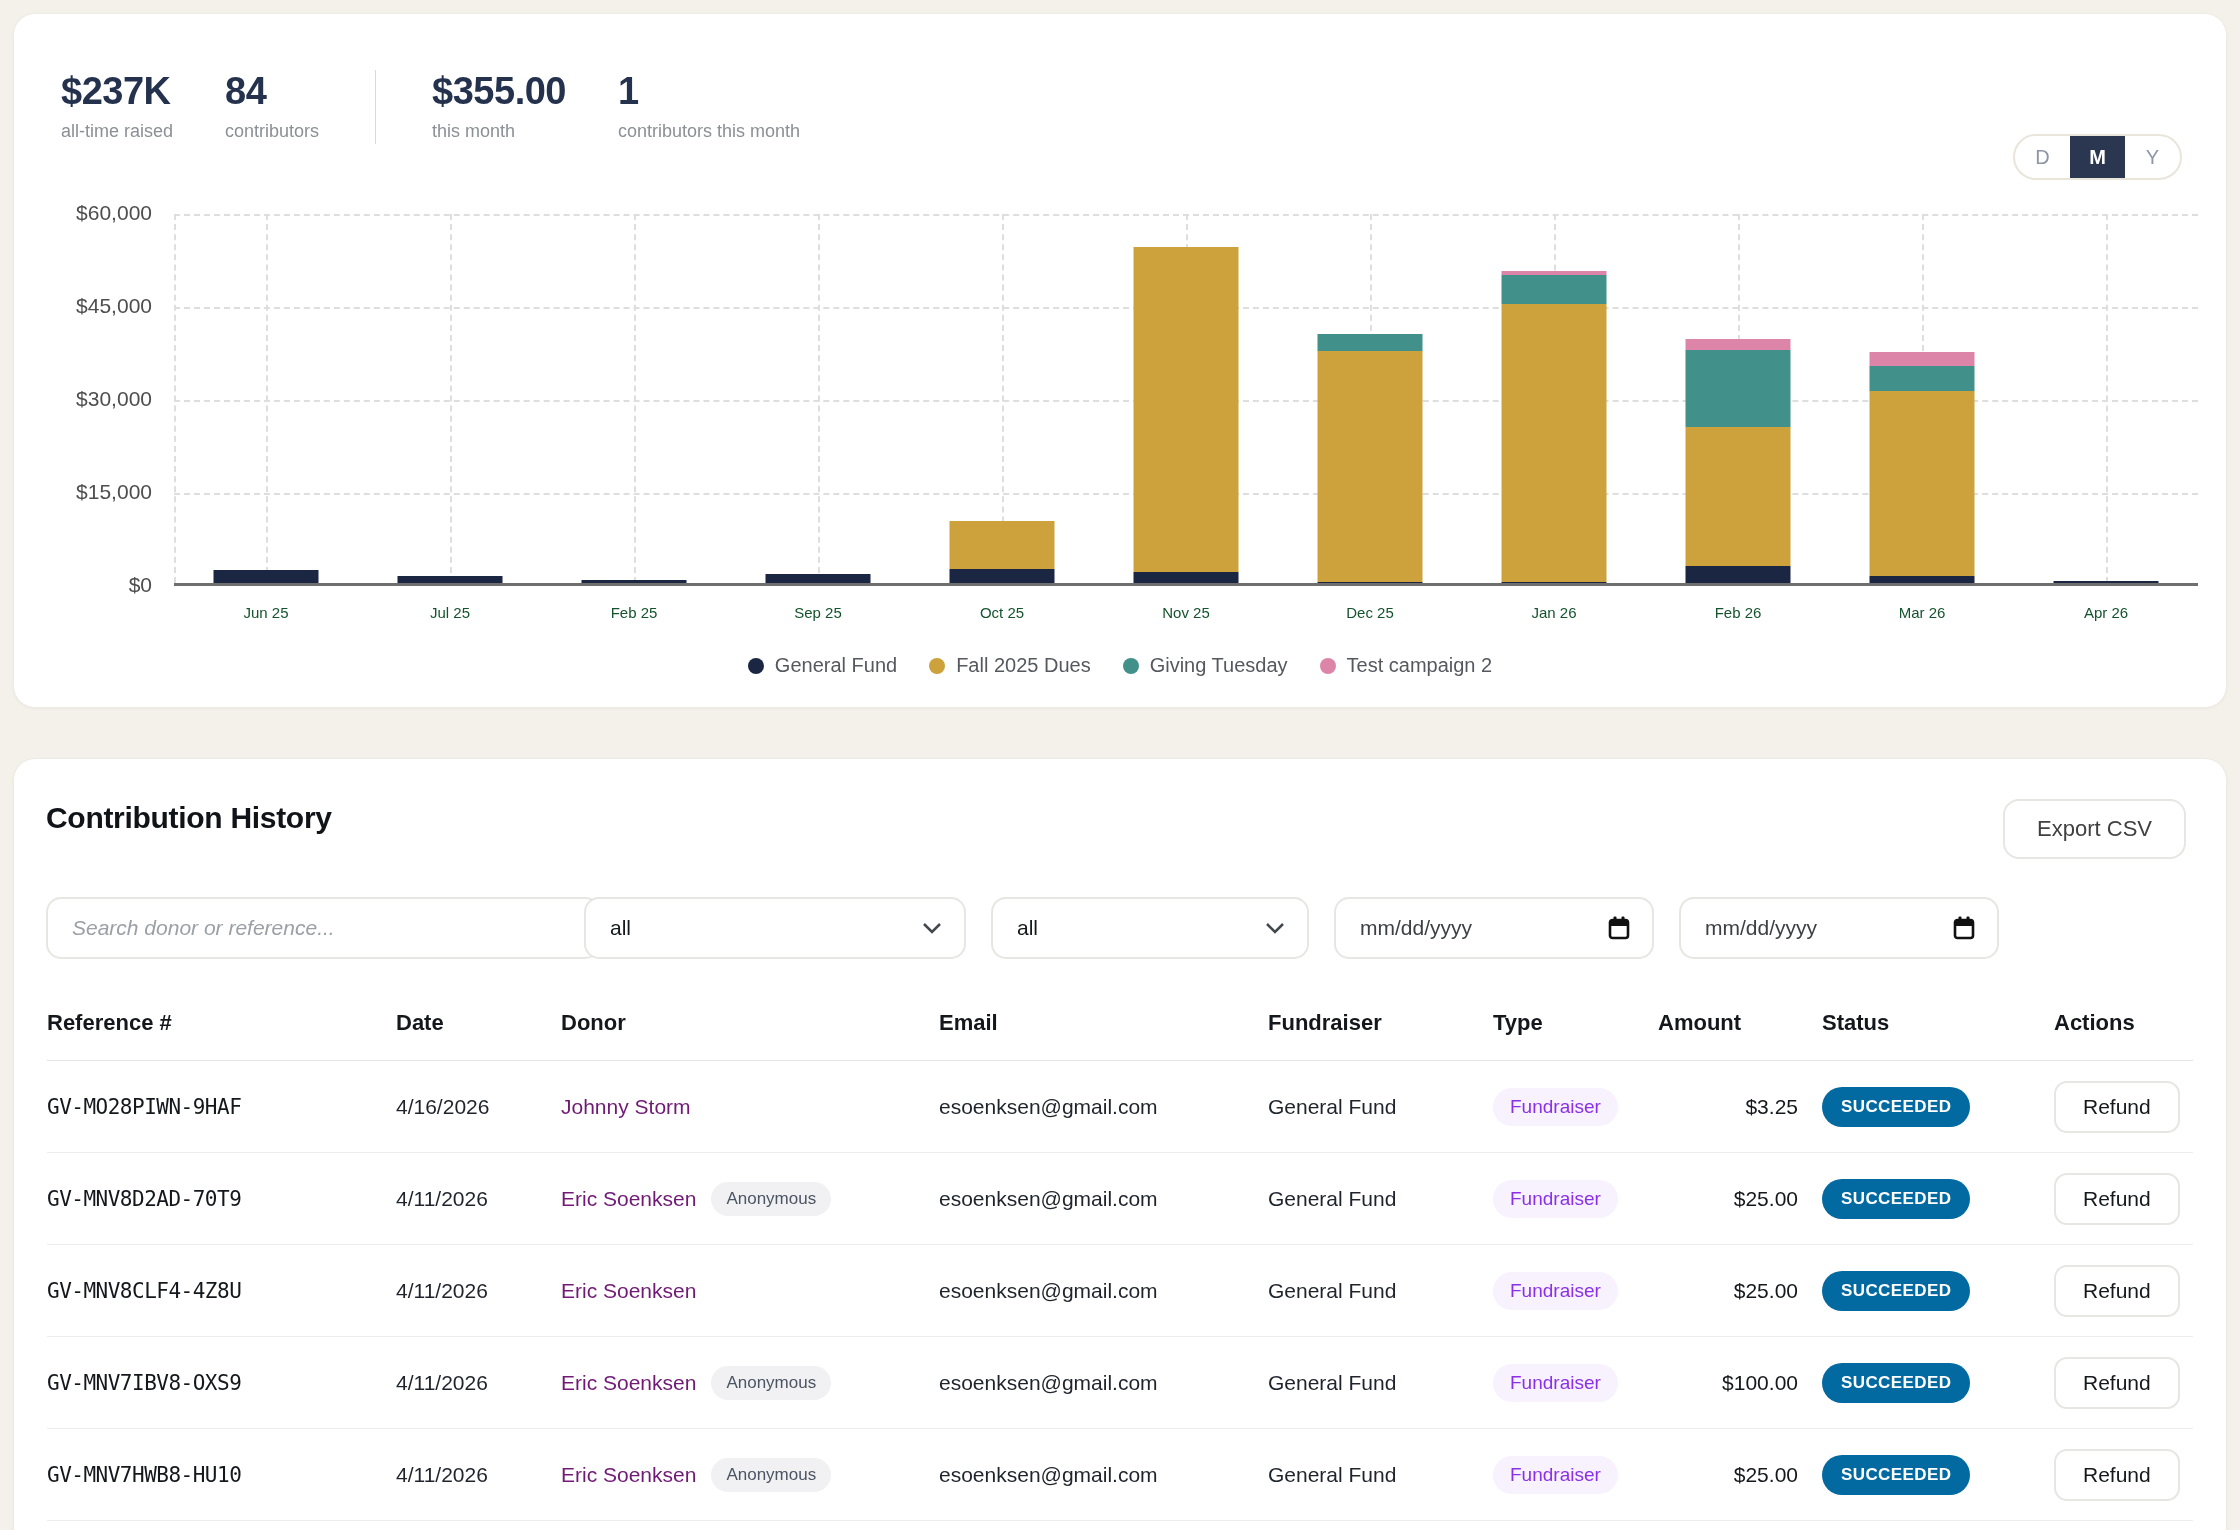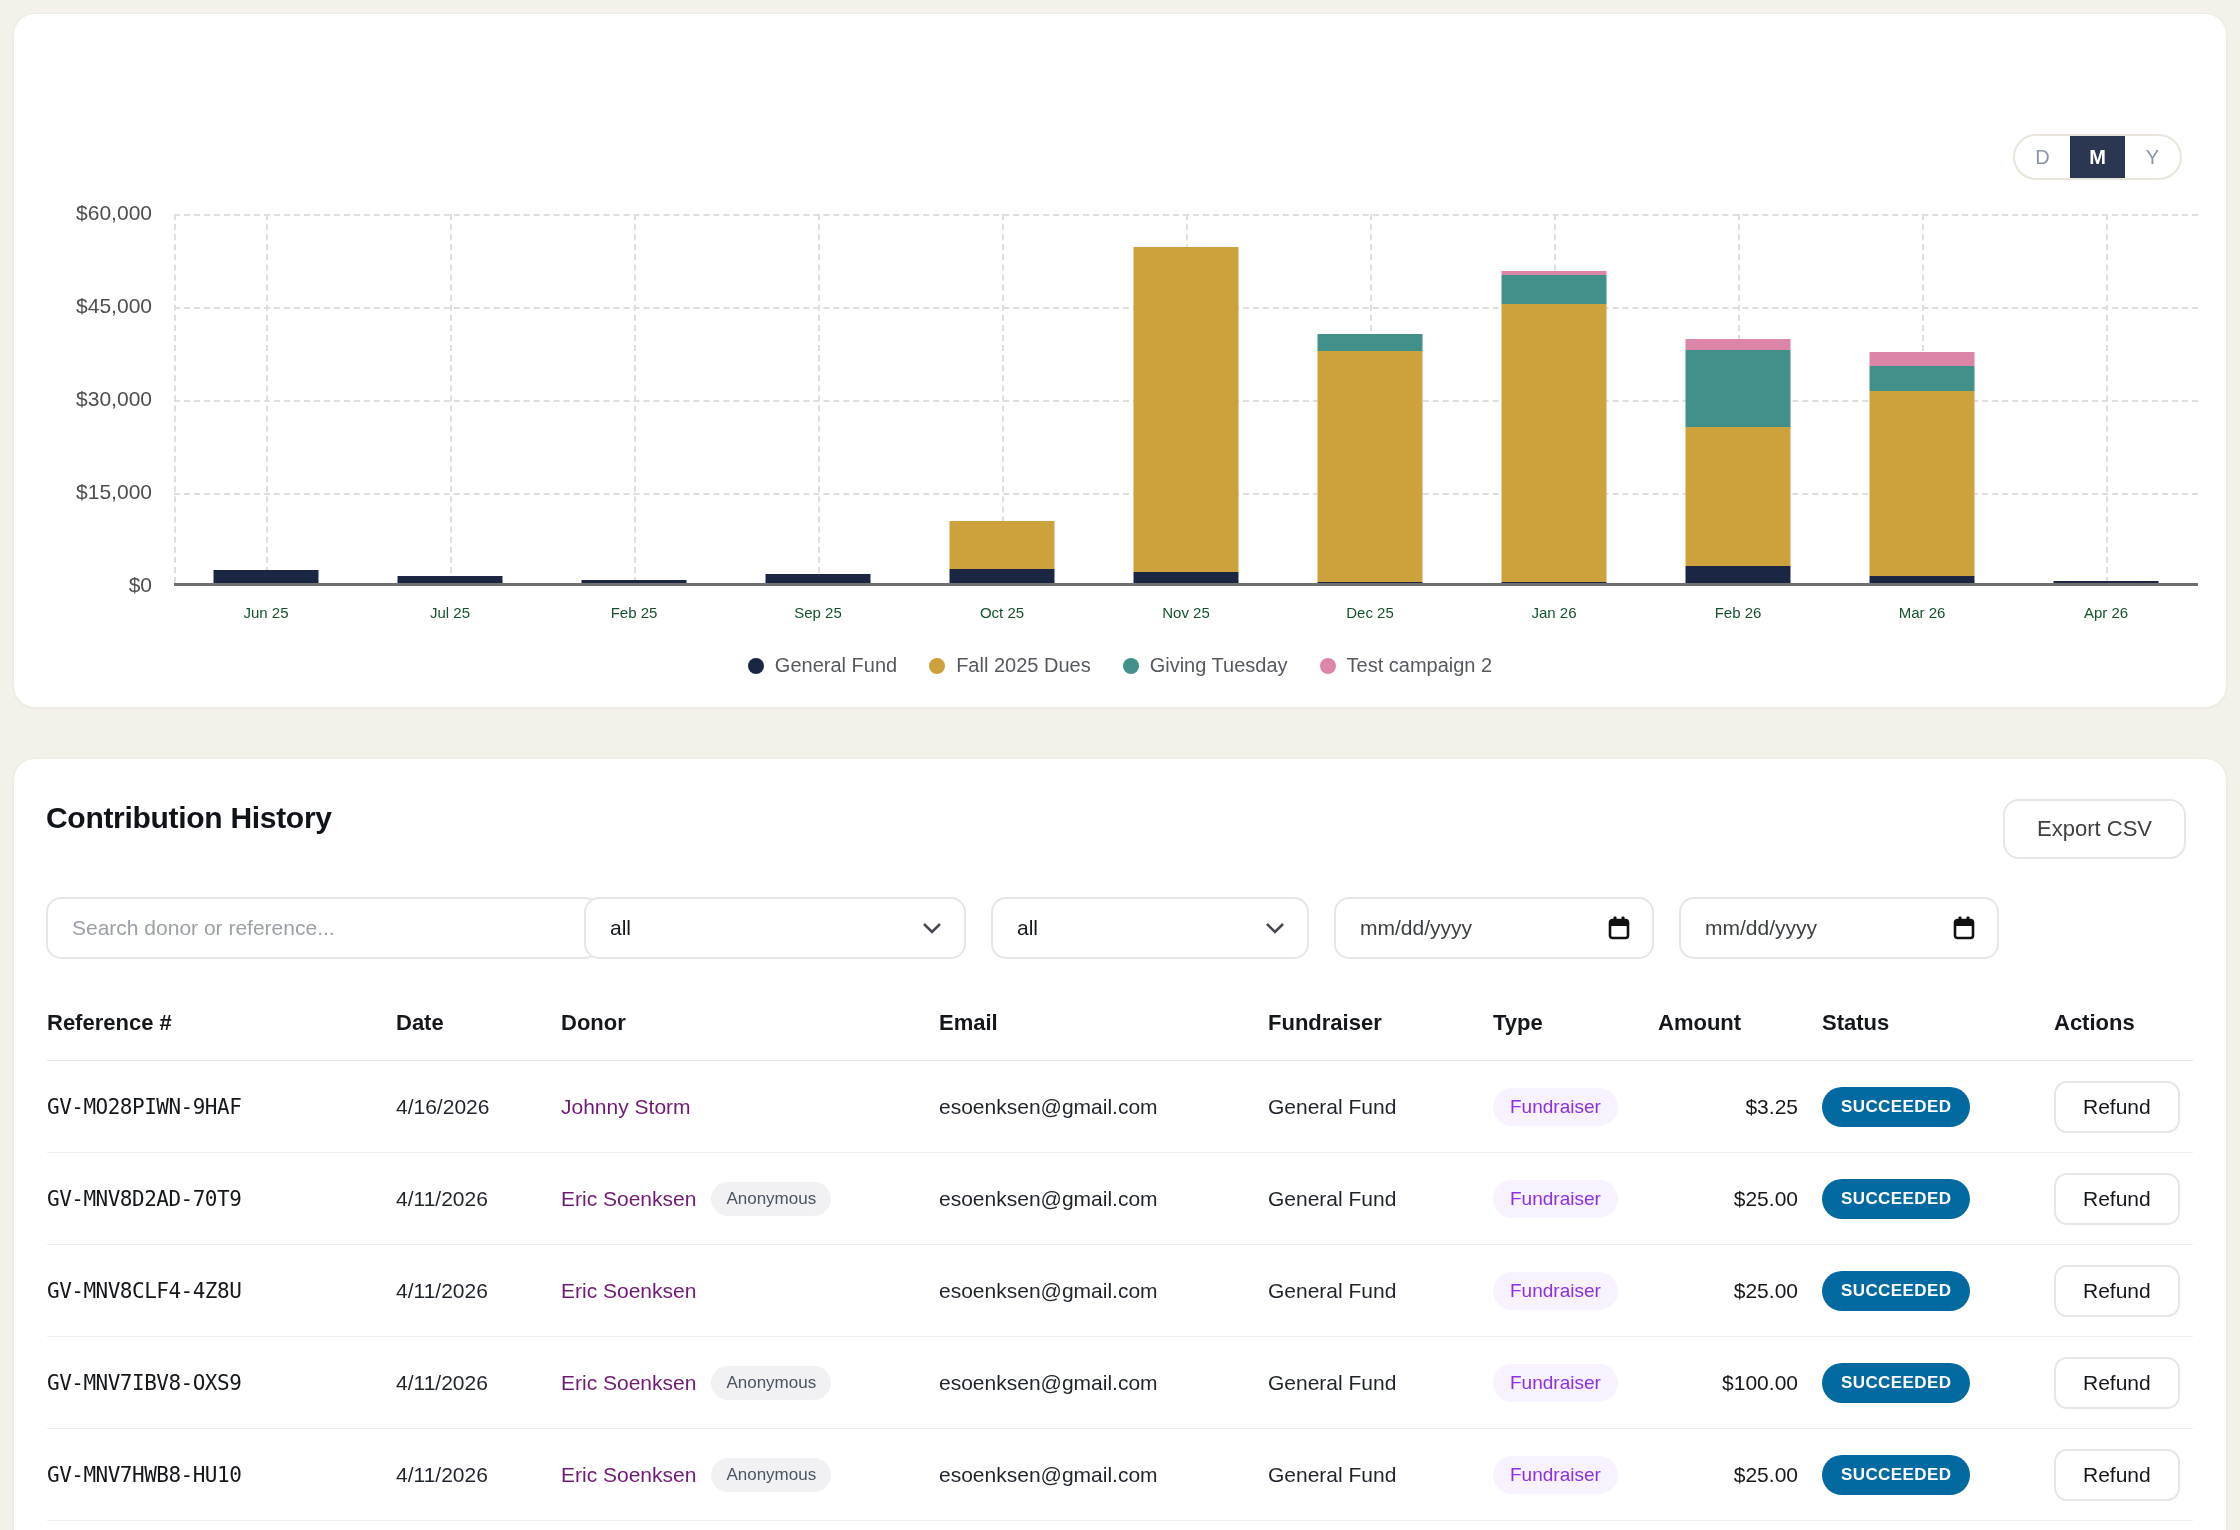--- a/index.html
+++ b/index.html
@@ -74,20 +74,21 @@
     position:absolute; right:40px; top:40px; height:60px; padding:0 32px;
     background:#fff; border:2px solid #e6e6e3; border-radius:16px;
     font-family:"Liberation Sans",sans-serif; font-size:22px; color:#404040; cursor:pointer;
   }
   .filters { position:absolute; left:0; top:138px; width:100%; height:62px; }
   .filters > * { position:absolute; top:0; height:62px; }
   .search-input {
     left:32px; width:554px; border:2px solid #e6e6e3; border-radius:15px;
     font-family:"Liberation Sans",sans-serif; font-size:21px; color:#ef4444; padding:0 24px; outline:none;
     background:#fff;
+    font-style:italic;
   }
   .search-input::placeholder { color:#9aa0a6; }
   .select-box {
     border:2px solid #e6e6e3; border-radius:15px; background:#fff; cursor:pointer;
     display:flex; align-items:center; justify-content:space-between; padding:0 22px 0 24px;
     font-size:21px; color:#15181c;
   }
   #fundraiser-select { left:570px; width:382px; }
   #type-select { left:977px; width:318px; }
   .date-box {
@@ -138,20 +139,39 @@
     background:#fff; border:2px solid #e6e6e3; border-radius:13px;
     font-family:"Liberation Sans",sans-serif; font-size:21px; color:#15181c;
     padding:12px 27px; cursor:pointer;
   }
 </style>
 </head>
 <body>
 
 <div class="card" id="chart-card">
 
+  <div class="stats-row">
+    <div class="stat">
+      <div class="stat-value">$237K</div>
+      <div class="stat-label">all-time raised</div>
+    </div>
+    <div class="stat">
+      <div class="stat-value">84</div>
+      <div class="stat-label">contributors</div>
+    </div>
+    <div class="stat-divider"></div>
+    <div class="stat">
+      <div class="stat-value">$355.00</div>
+      <div class="stat-label">this month</div>
+    </div>
+    <div class="stat">
+      <div class="stat-value">1</div>
+      <div class="stat-label">contributors this month</div>
+    </div>
+  </div>
 
   <div class="range-toggle">
     <button class="range-btn">D</button>
     <button class="range-btn active">M</button>
     <button class="range-btn">Y</button>
   </div>
 
   <div class="chart-wrap">
     <div class="plot">
         <div class="hgrid" style="top: 279px;"></div>

